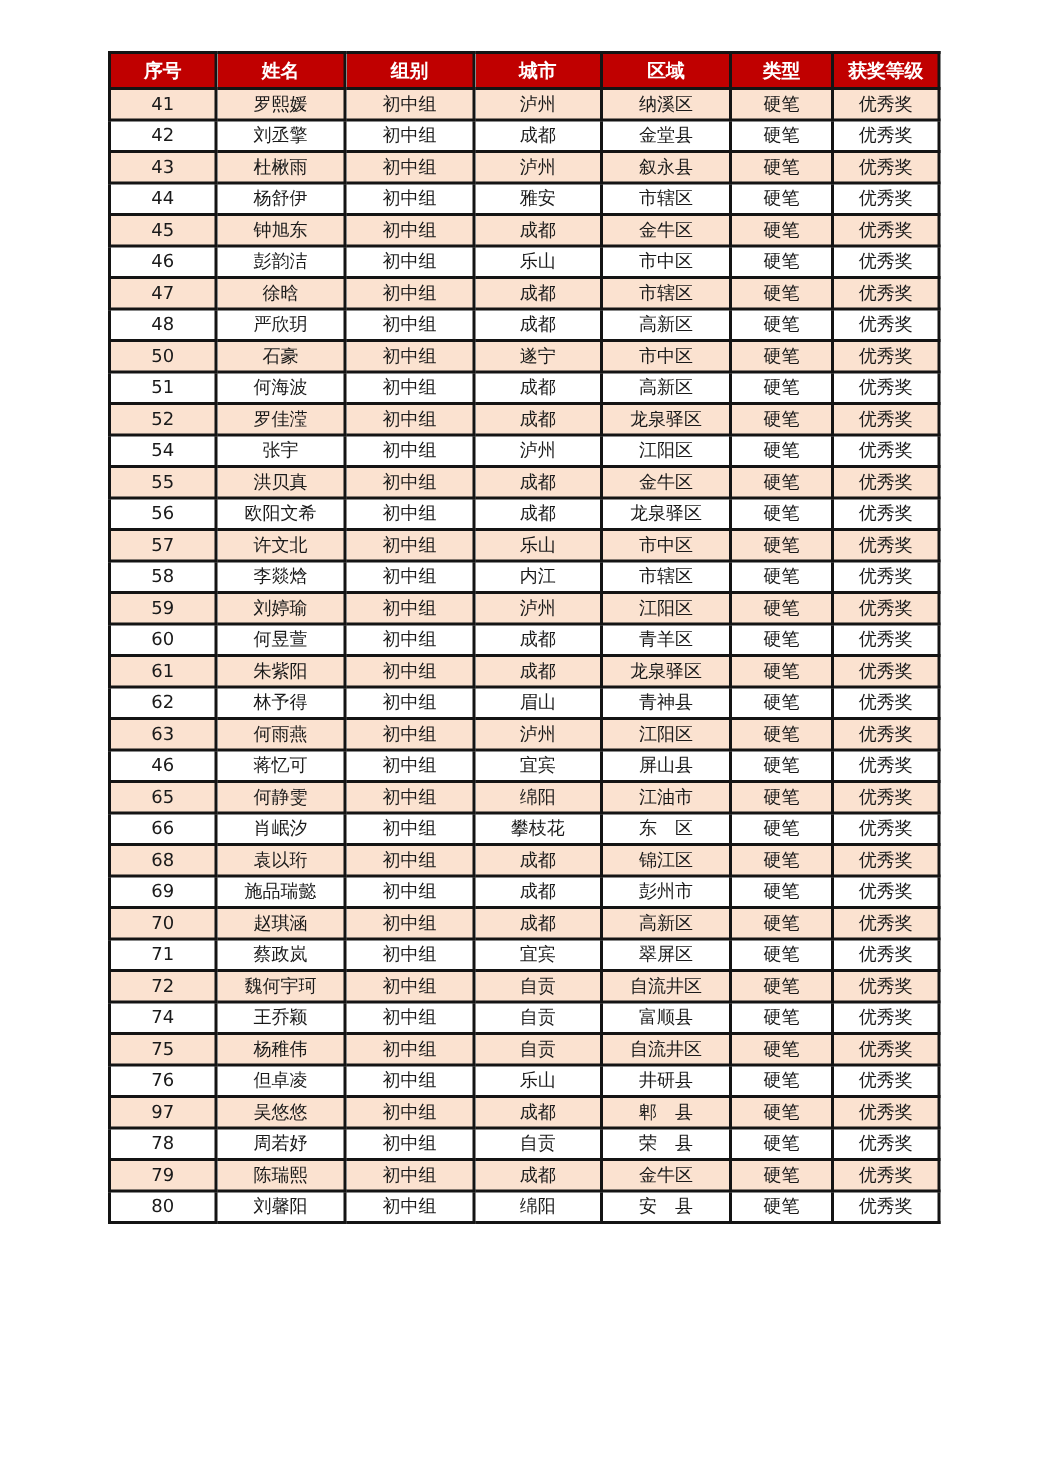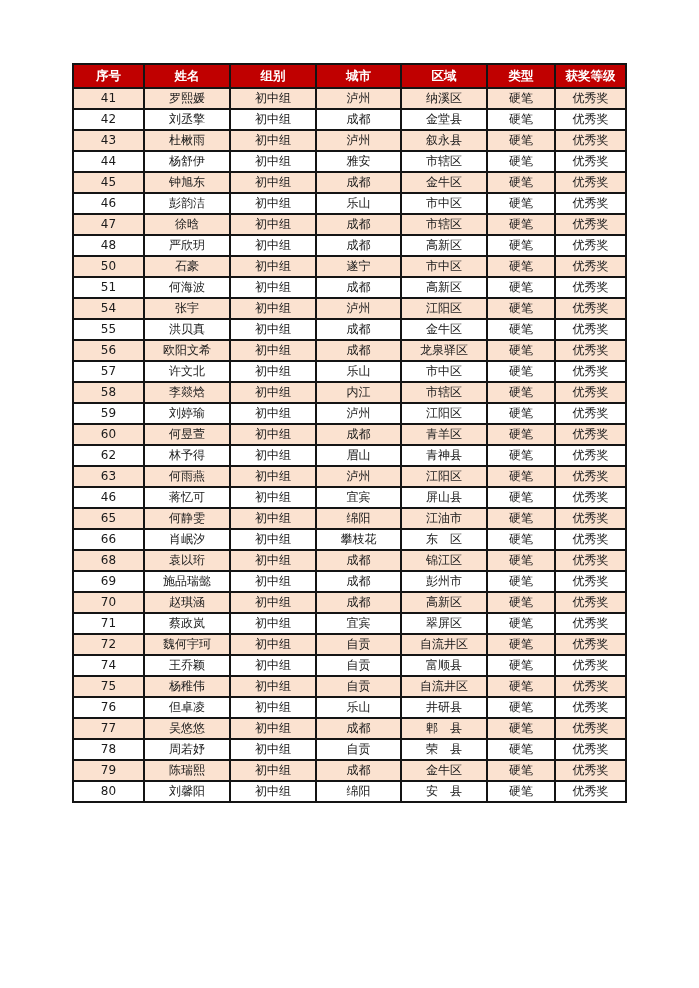--- a/index.html
+++ b/index.html
@@ -15,21 +15,21 @@
   }
   .page {
     width: 699px;
     height: 988px;
     background: #ffffff;
     overflow: hidden;
   }
   table.awards {
     border-collapse: collapse;
     table-layout: fixed;
-    margin: 63px 0 0 72px;
+    margin: 34px 0 0 72px;
     width: 553px;
   }
   table.awards th,
   table.awards td {
     border: 2px solid #141414;
     text-align: center;
     vertical-align: middle;
     padding: 0;
     overflow: hidden;
     white-space: pre;
@@ -173,20 +173,29 @@
         <tr>
           <td>51</td>
           <td>何海波</td>
           <td>初中组</td>
           <td>成都</td>
           <td>高新区</td>
           <td>硬笔</td>
           <td>优秀奖</td>
         </tr>
         <tr>
+          <td>52</td>
+          <td>罗佳滢</td>
+          <td>初中组</td>
+          <td>成都</td>
+          <td>龙泉驿区</td>
+          <td>硬笔</td>
+          <td>优秀奖</td>
+        </tr>
+        <tr>
           <td>54</td>
           <td>张宇</td>
           <td>初中组</td>
           <td>泸州</td>
           <td>江阳区</td>
           <td>硬笔</td>
           <td>优秀奖</td>
         </tr>
         <tr>
           <td>55</td>
@@ -236,20 +245,29 @@
         <tr>
           <td>60</td>
           <td>何昱萱</td>
           <td>初中组</td>
           <td>成都</td>
           <td>青羊区</td>
           <td>硬笔</td>
           <td>优秀奖</td>
         </tr>
         <tr>
+          <td>61</td>
+          <td>朱紫阳</td>
+          <td>初中组</td>
+          <td>成都</td>
+          <td>龙泉驿区</td>
+          <td>硬笔</td>
+          <td>优秀奖</td>
+        </tr>
+        <tr>
           <td>62</td>
           <td>林予得</td>
           <td>初中组</td>
           <td>眉山</td>
           <td>青神县</td>
           <td>硬笔</td>
           <td>优秀奖</td>
         </tr>
         <tr>
           <td>63</td>
@@ -353,21 +371,21 @@
         <tr>
           <td>76</td>
           <td>但卓凌</td>
           <td>初中组</td>
           <td>乐山</td>
           <td>井研县</td>
           <td>硬笔</td>
           <td>优秀奖</td>
         </tr>
         <tr>
-          <td>77</td>
+          <td>97</td>
           <td>吴悠悠</td>
           <td>初中组</td>
           <td>成都</td>
           <td>郫　县</td>
           <td>硬笔</td>
           <td>优秀奖</td>
         </tr>
         <tr>
           <td>78</td>
           <td>周若妤</td>

